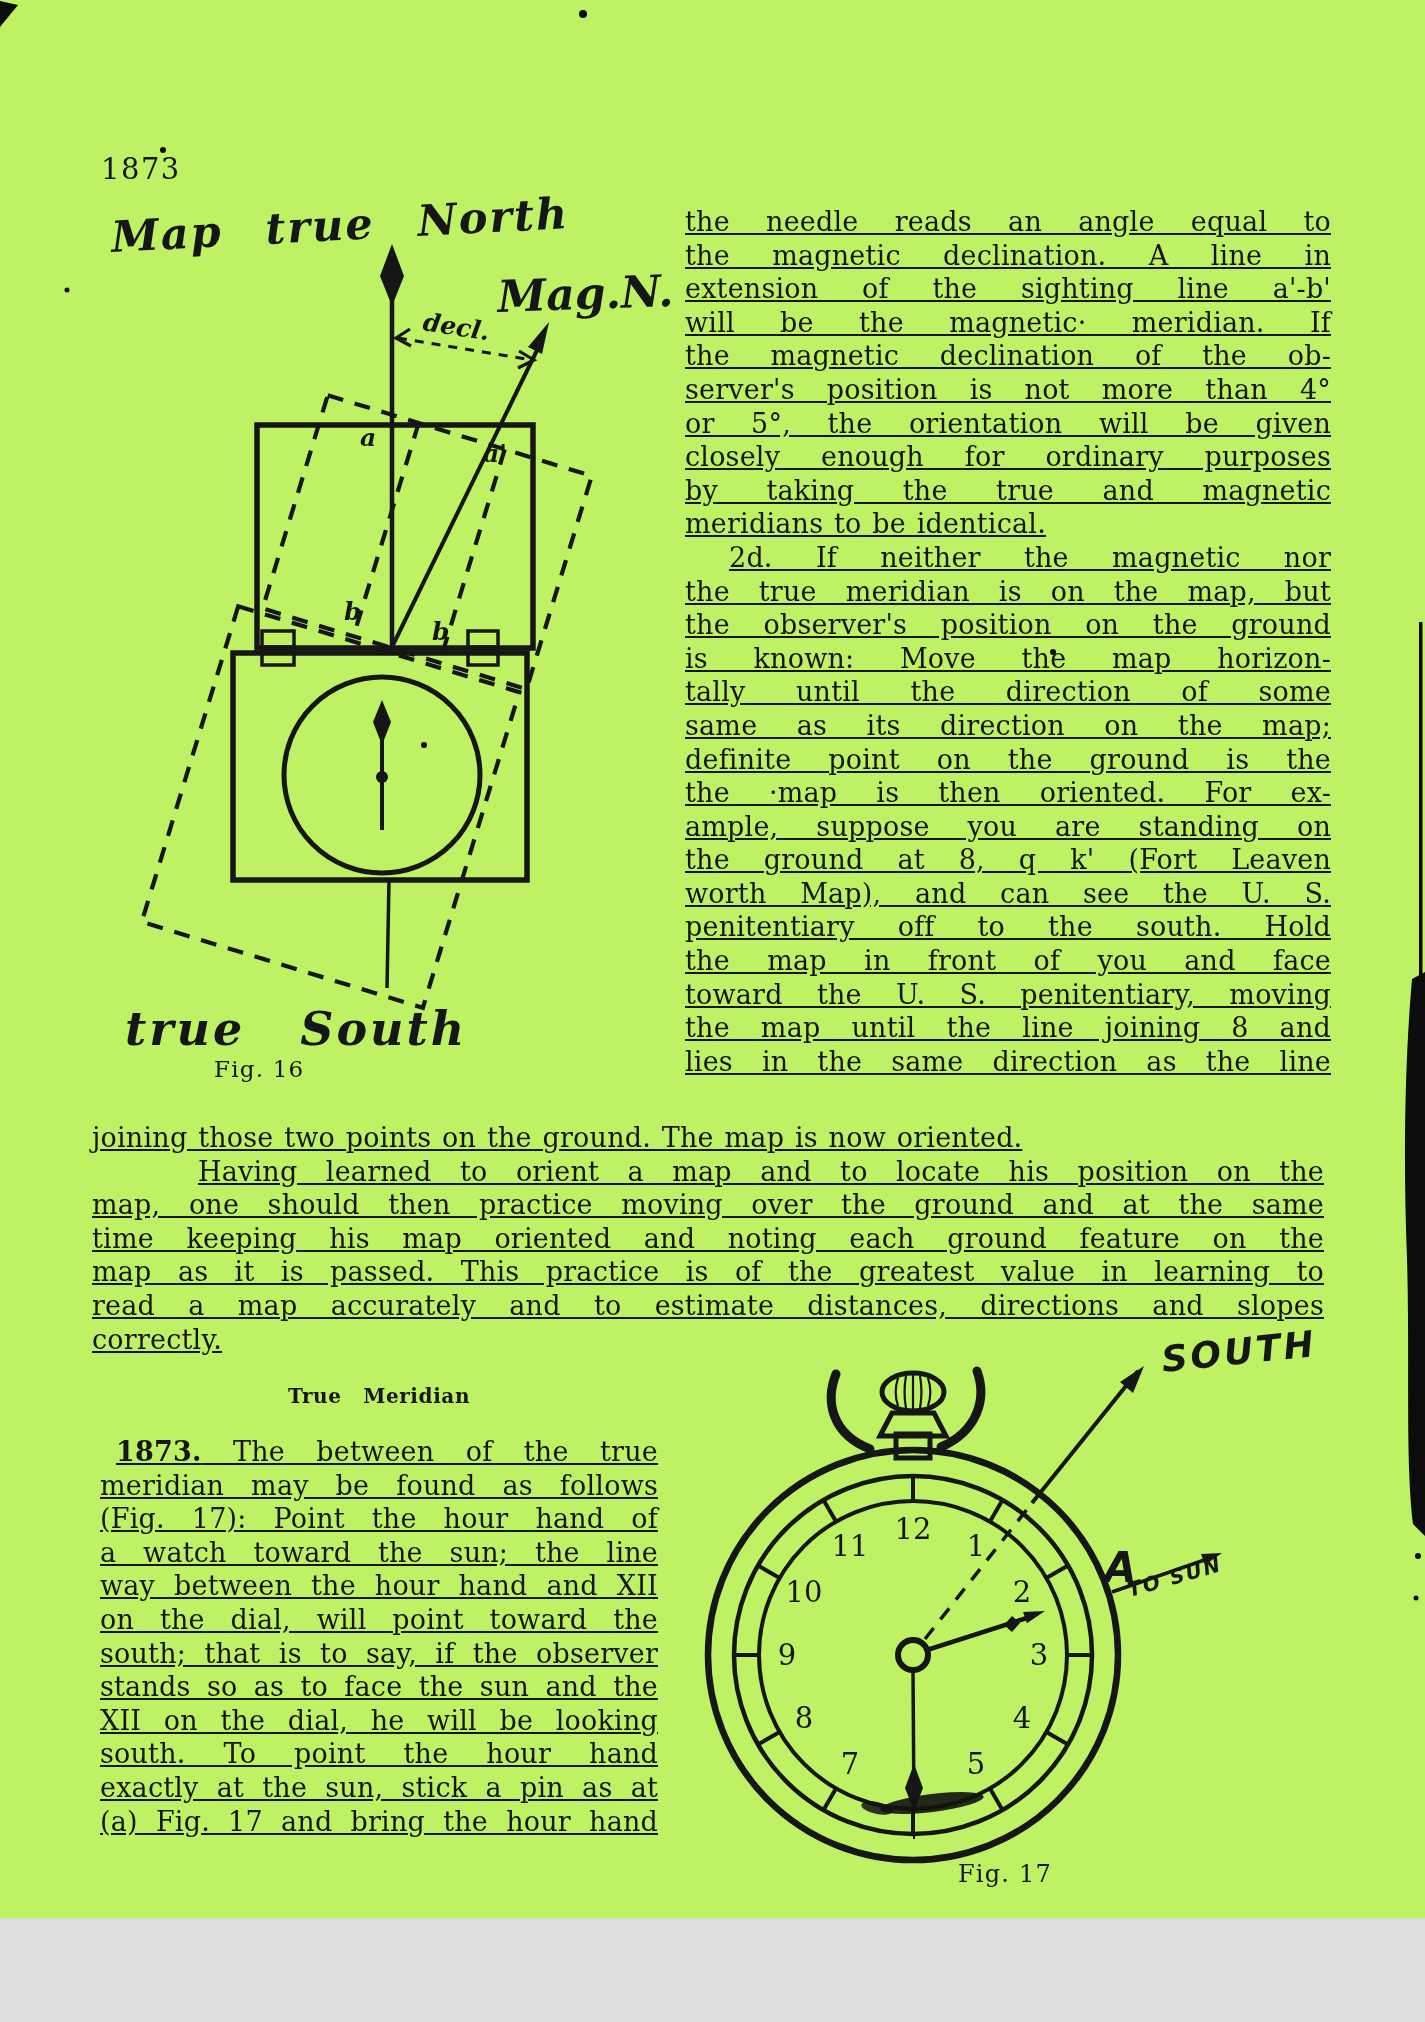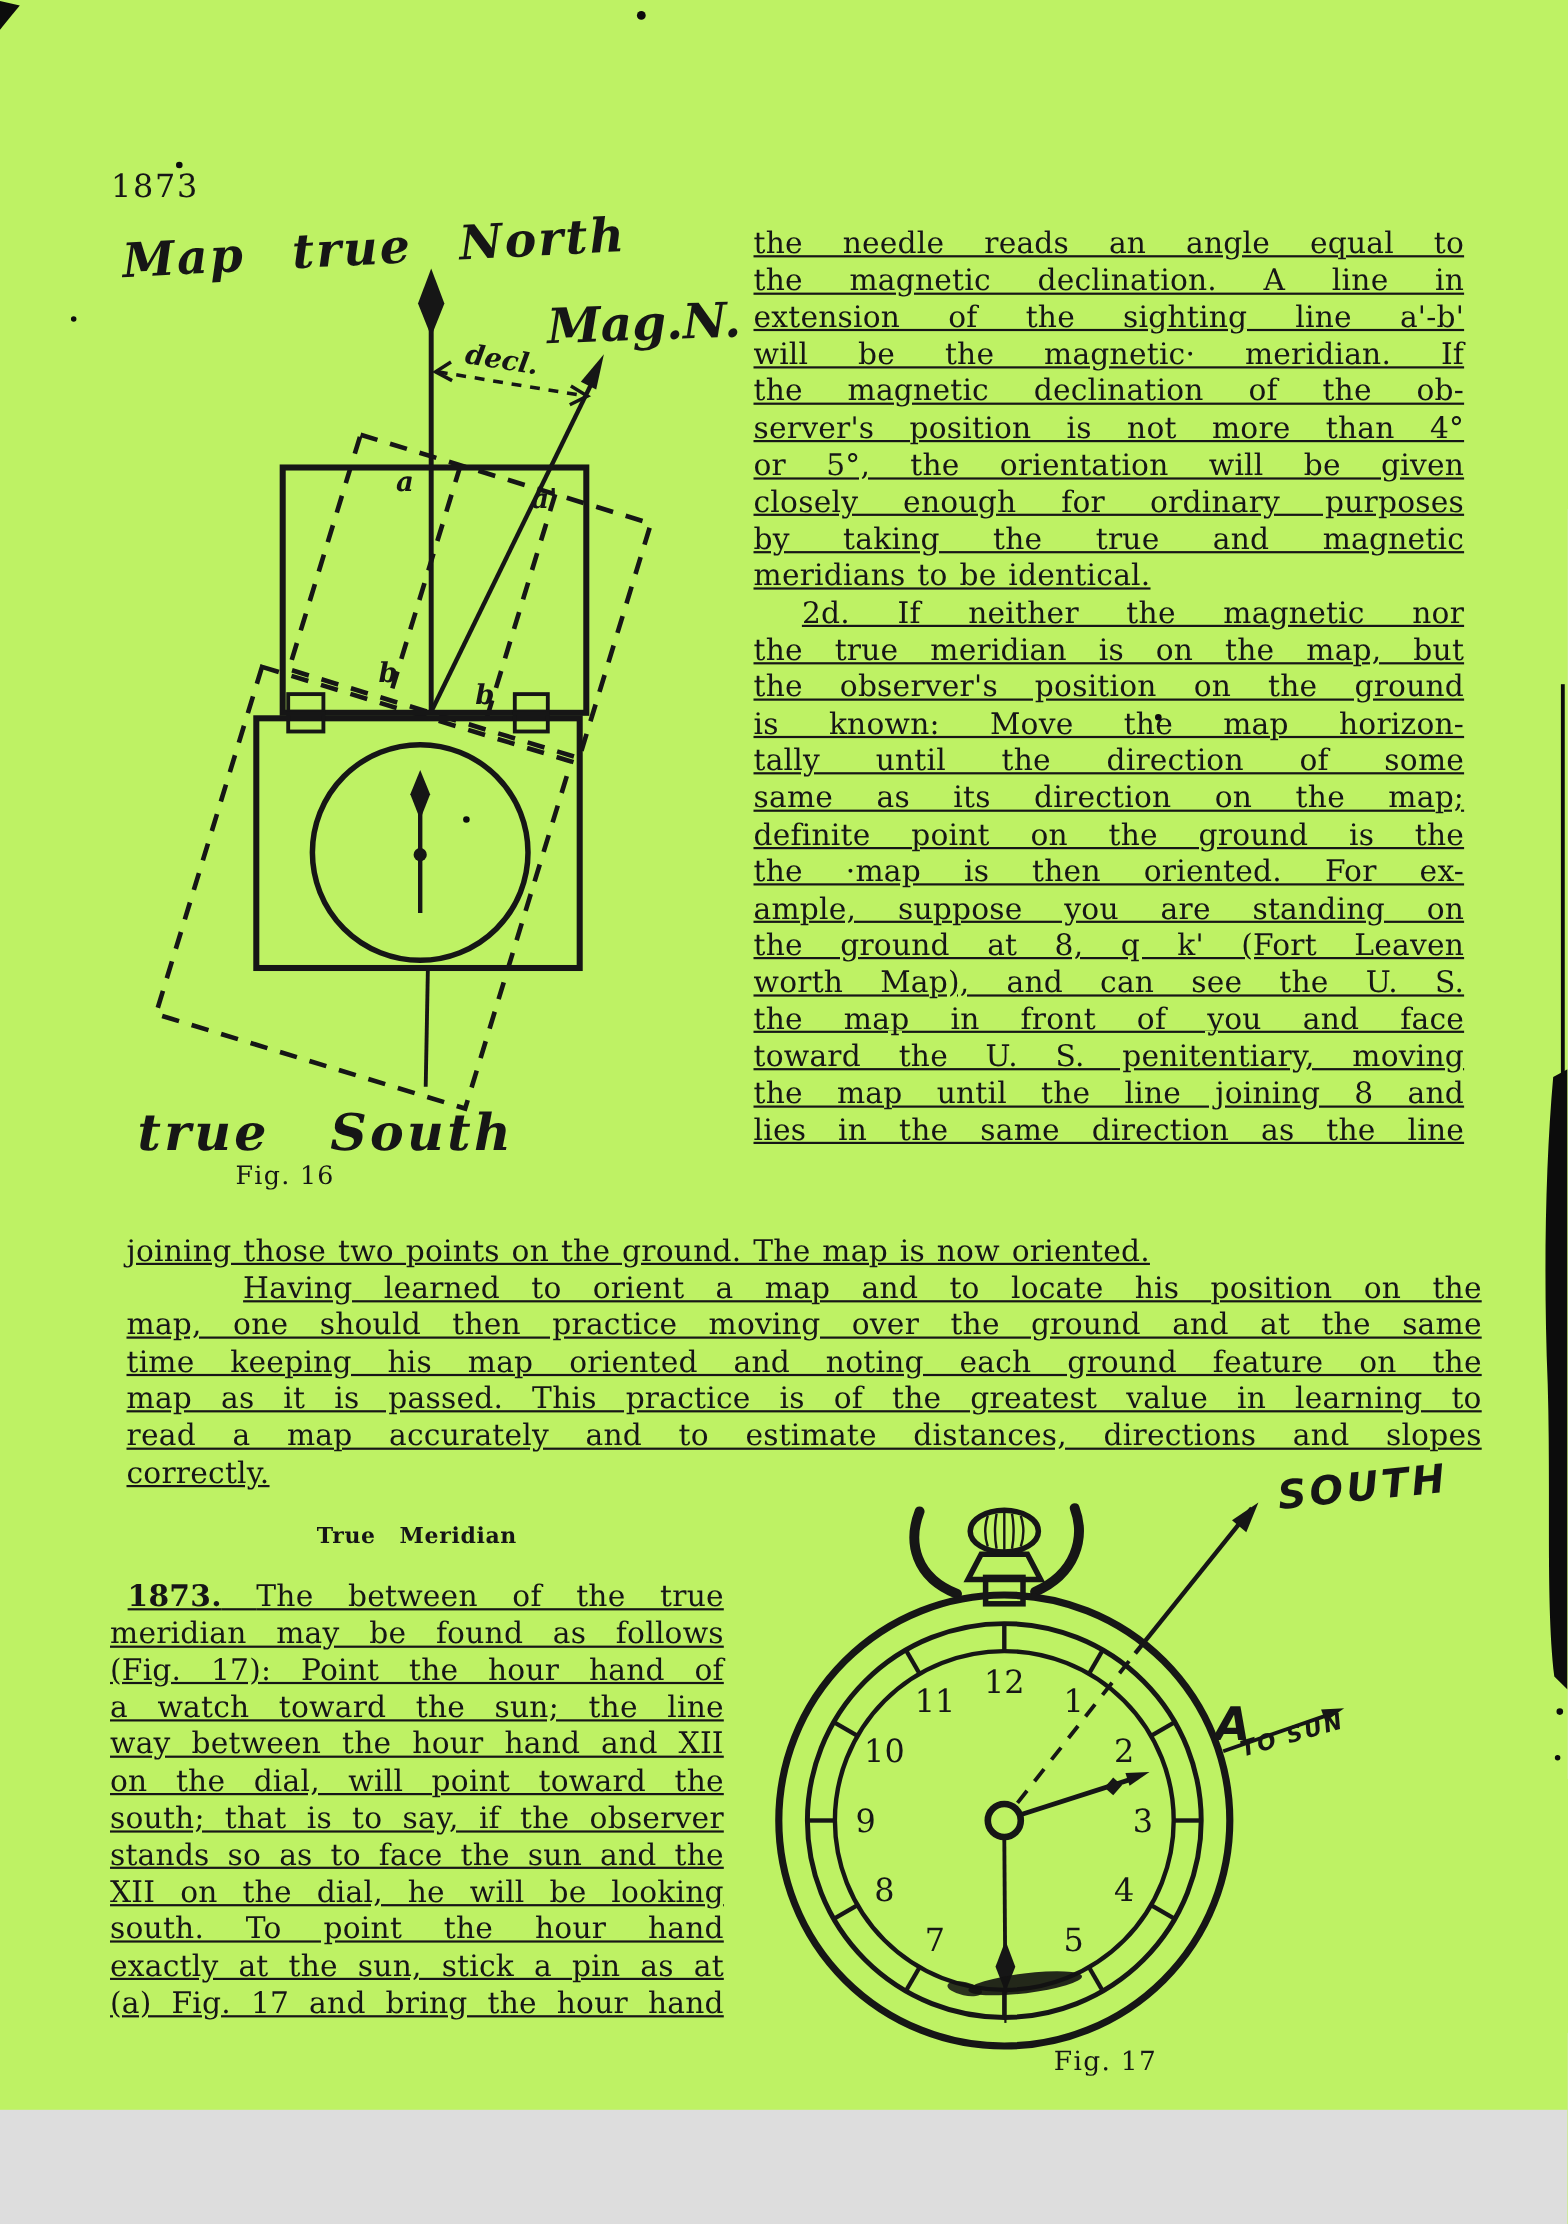--- a/index.html
+++ b/index.html
@@ -6,21 +6,21 @@
   .page{position:absolute;top:0;left:0;width:1425px;height:1918px;background:#bef264;overflow:hidden;
         font-family:"DejaVu Serif",serif;color:#161616;}
   .abs{position:absolute;}
   .block{position:absolute;font-size:27px;letter-spacing:.2px;word-spacing:2px;text-decoration:underline;}
   .ln{height:33.6px;line-height:33.6px;overflow:visible;}
   .j{text-align:justify;text-align-last:justify;text-justify:inter-word;}
   .ind1{padding-left:44px;}
   .indH{padding-left:106px;}
   .pnum{font-weight:bold;padding-left:16px;}
   .rc{left:685px;top:205px;width:646px;}
-  .fp{left:115px;top:1121px;width:1232px;}
+  .fp{left:92px;top:1121px;width:1232px;}
   .lc{left:100px;top:1435px;width:558px;}
   .heading{left:100px;top:1384px;width:558px;text-align:center;font-weight:bold;font-size:20px;
            word-spacing:14px;letter-spacing:.6px;}
   .hdrnum{left:101px;top:152px;font-size:29px;letter-spacing:1.5px;}
   .footer{left:652px;top:1922px;width:120px;text-align:center;font-size:32px;letter-spacing:1px;}
   .cap{position:absolute;font-size:23px;letter-spacing:1.2px;}
   .cap17{font-size:24px;}
   svg{position:absolute;overflow:visible;}
   svg text{font-family:"DejaVu Serif",serif;fill:#161616;}
   .hw{font-style:italic;font-weight:bold;}
@@ -108,20 +108,21 @@
     <div class="ln j">the true meridian is on the map, but</div>
     <div class="ln j">the observer's position on the ground</div>
     <div class="ln j">is known:  Move the map horizon-</div>
     <div class="ln j">tally until the direction of some</div>
     <div class="ln j">same as its direction on the map;</div>
     <div class="ln j">definite point on the ground is the</div>
     <div class="ln j">the ·map is then oriented.  For ex-</div>
     <div class="ln j">ample, suppose you are standing on</div>
     <div class="ln j">the ground at 8, q k' (Fort Leaven</div>
     <div class="ln j">worth Map), and can see the U. S.</div>
+    <div class="ln j">penitentiary off to the south.  Hold</div>
     <div class="ln j">the map in front of you and face</div>
     <div class="ln j">toward the U. S. penitentiary, moving</div>
     <div class="ln j">the map until the line joining 8 and</div>
     <div class="ln j">lies in the same direction as the line</div>
   </div>
 
   <div class="block fp">
     <div class="ln">joining those two points on the ground.  The map is now oriented.</div>
     <div class="ln j indH">Having learned to orient a map and to locate his position on the</div>
     <div class="ln j">map, one should then practice moving over the ground and at the same</div>

